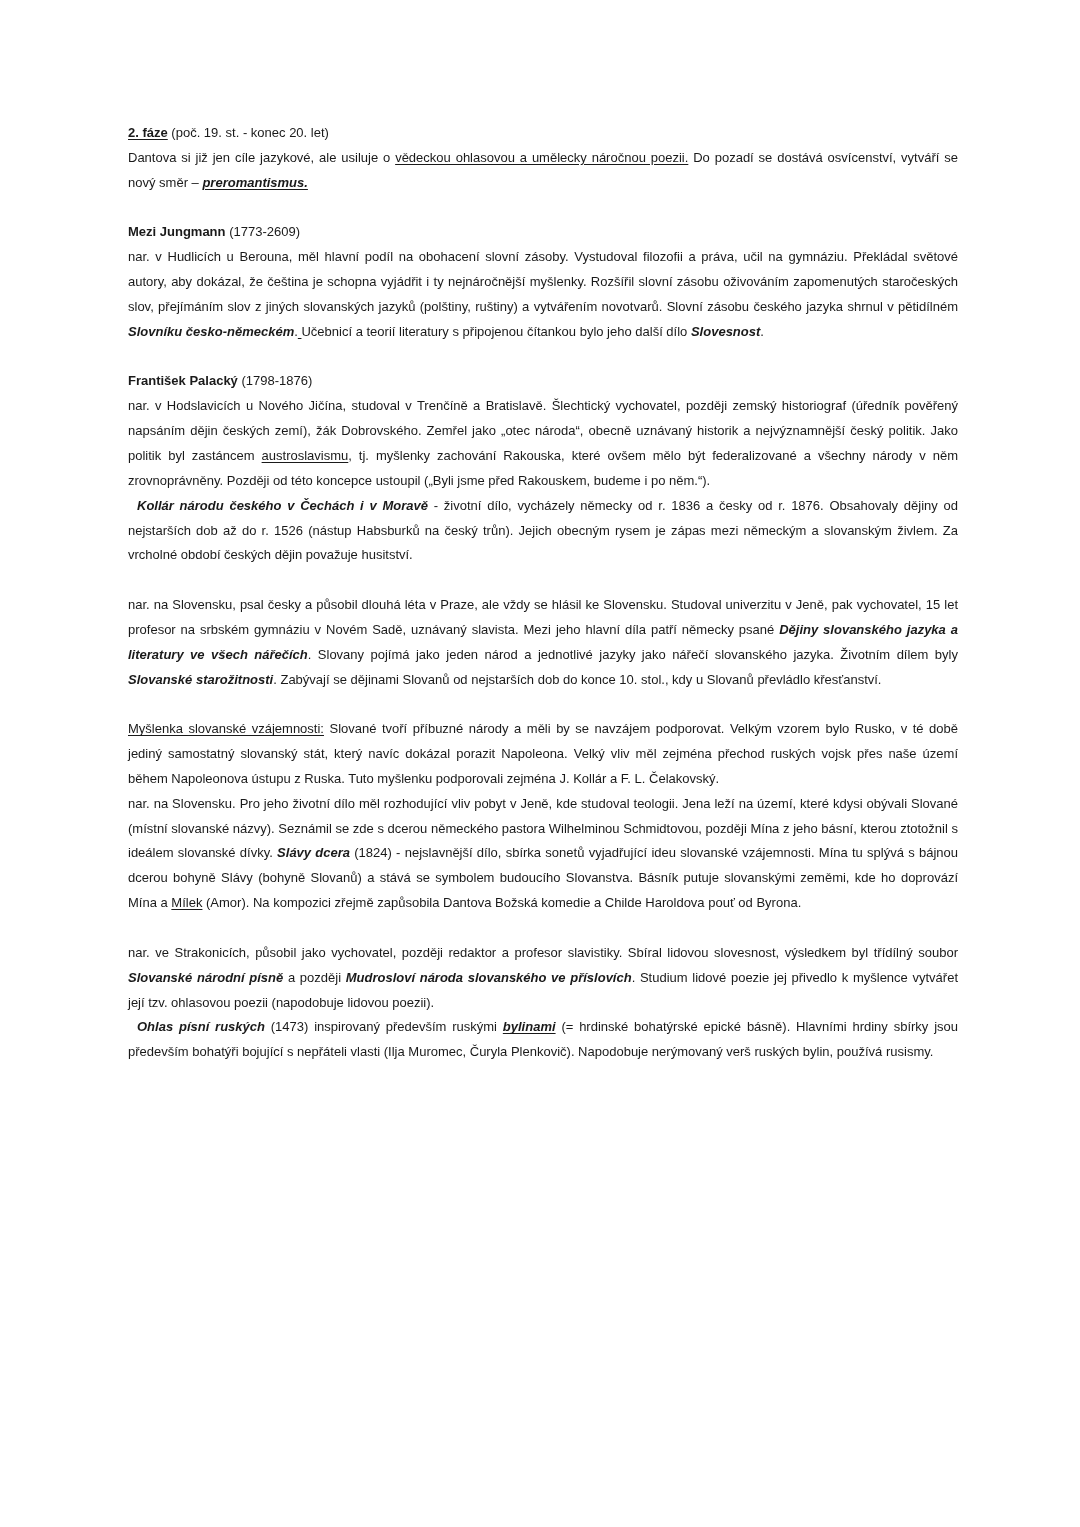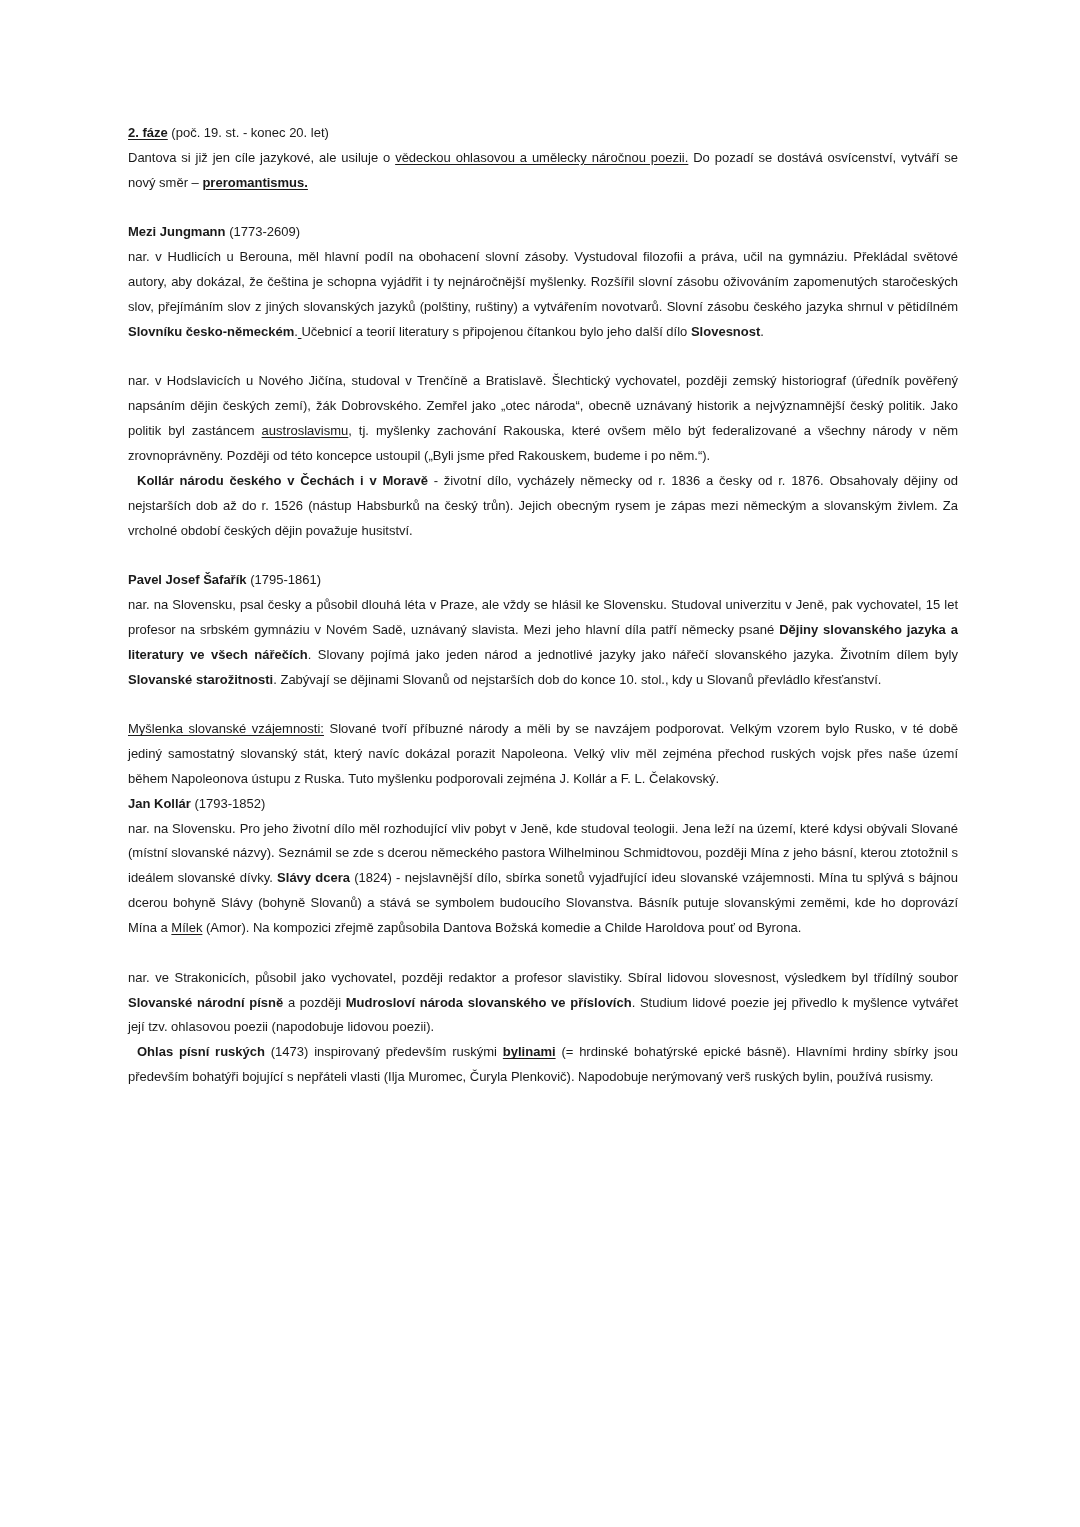--- a/index.html
+++ b/index.html
@@ -25,40 +25,39 @@
     font-size: 13px;
     line-height: 24.85px;
     text-align: justify;
     text-justify: inter-word;
     margin-top: 24px;
   }
   .doc p { margin: 0; }
   .doc p.blank { height: 24.85px; }
   .doc p.indent { text-indent: 9px; }
   .b { font-weight: bold; }
-  .i { }
+  .i { font-style: italic; }
   .u { text-decoration: underline; text-underline-offset: 2px; }
 </style>
 </head>
 <body>
 
 <div class="page">
   <div class="doc">
       <p><span class="b u">2. fáze</span><span class=""> (poč. 19. st. - konec 20. let)</span></p>
       <p><span class="">Dantova si již jen cíle jazykové, ale usiluje o </span><span class="u">vědeckou ohlasovou a umělecky náročnou poezii.</span><span class=""> Do pozadí se dostává osvícenství, vytváří se nový směr – </span><span class="b i u">preromantismus.</span></p>
       <p class="blank"></p>
       <p><span class="b">Mezi Jungmann</span><span class=""> (1773-2609)</span></p>
       <p><span class="">nar. v Hudlicích u Berouna, měl hlavní podíl na obohacení slovní zásoby. Vystudoval filozofii a práva, učil na gymnáziu. Překládal světové autory, aby dokázal, že čeština je schopna vyjádřit i ty nejnáročnější myšlenky. Rozšířil slovní zásobu oživováním zapomenutých staročeských slov, přejímáním slov z jiných slovanských jazyků (polštiny, ruštiny) a vytvářením novotvarů. Slovní zásobu českého jazyka shrnul v pětidílném </span><span class="b i">Slovníku česko-německém</span><span class="">.</span><span class="u"> </span><span class="">Učebnicí a teorií literatury s připojenou čítankou bylo jeho další dílo </span><span class="b i">Slovesnost</span><span class="">.</span></p>
       <p class="blank"></p>
+      <p><span class="b">František Palacký</span><span class=""> (1798-1876)</span></p>
       <p><span class="">nar. v Hodslavicích u Nového Jičína, studoval v Trenčíně a Bratislavě. Šlechtický vychovatel, později zemský historiograf (úředník pověřený napsáním dějin českých zemí), žák Dobrovského. Zemřel jako „otec národa“, obecně uznávaný historik a nejvýznamnější český politik. Jako politik byl zastáncem </span><span class="u">austroslavismu</span><span class="">, tj. myšlenky zachování Rakouska, které ovšem mělo být federalizované a všechny národy v něm zrovnoprávněny. Později od této koncepce ustoupil („Byli jsme před Rakouskem, budeme i po něm.“).</span></p>
       <p class="indent"><span class="b i">Kollár národu českého v Čechách i v Moravě</span><span class=""> - životní dílo, vycházely německy od r. 1836 a česky od r. 1876. Obsahovaly dějiny od nejstarších dob až do r. 1526 (nástup Habsburků na český trůn). Jejich obecným rysem je zápas mezi německým a slovanským živlem. Za vrcholné období českých dějin považuje husitství.</span></p>
       <p class="blank"></p>
-      <p><span class="b">Pavel Josef Šafařík</span><span class=""> (1795-1861)</span></p>
       <p><span class="">nar. na Slovensku, psal česky a působil dlouhá léta v Praze, ale vždy se hlásil ke Slovensku. Studoval univerzitu v Jeně, pak vychovatel, 15 let profesor na srbském gymnáziu v Novém Sadě, uznávaný slavista. Mezi jeho hlavní díla patří německy psané </span><span class="b i">Dějiny slovanského jazyka a literatury ve všech nářečích</span><span class="">. Slovany pojímá jako jeden národ a jednotlivé jazyky jako nářečí slovanského jazyka. Životním dílem byly </span><span class="b i">Slovanské starožitnosti</span><span class="">. Zabývají se dějinami Slovanů od nejstarších dob do konce 10. stol., kdy u Slovanů převládlo křesťanství.</span></p>
       <p class="blank"></p>
       <p><span class="u">Myšlenka slovanské vzájemnosti:</span><span class=""> Slované tvoří příbuzné národy a měli by se navzájem podporovat. Velkým vzorem bylo Rusko, v té době jediný samostatný slovanský stát, který navíc dokázal porazit Napoleona. Velký vliv měl zejména přechod ruských vojsk přes naše území během Napoleonova ústupu z Ruska. Tuto myšlenku podporovali zejména J. Kollár a F. L. Čelakovský.</span></p>
-      <p><span class="b">Jan Kollár</span><span class=""> (1793-1852)</span></p>
       <p><span class="">nar. na Slovensku. Pro jeho životní dílo měl rozhodující vliv pobyt v Jeně, kde studoval teologii. Jena leží na území, které kdysi obývali Slované (místní slovanské názvy). Seznámil se zde s dcerou německého pastora Wilhelminou Schmidtovou, později Mína z jeho básní, kterou ztotožnil s ideálem slovanské dívky. </span><span class="b i">Slávy dcera</span><span class=""> (1824) - nejslavnější dílo, sbírka sonetů vyjadřující ideu slovanské vzájemnosti. Mína tu splývá s bájnou dcerou bohyně Slávy (bohyně Slovanů) a stává se symbolem budoucího Slovanstva. Básník putuje slovanskými zeměmi, kde ho doprovází Mína a </span><span class="u">Mílek</span><span class=""> (Amor). Na kompozici zřejmě zapůsobila Dantova Božská komedie a Childe Haroldova pouť od Byrona.</span></p>
       <p class="blank"></p>
       <p><span class="">nar. ve Strakonicích, působil jako vychovatel, později redaktor a profesor slavistiky. Sbíral lidovou slovesnost, výsledkem byl třídílný soubor </span><span class="b i">Slovanské národní písně</span><span class=""> a později </span><span class="b i">Mudrosloví národa slovanského ve příslovích</span><span class="">. Studium lidové poezie jej přivedlo k myšlence vytvářet její tzv. ohlasovou poezii (napodobuje lidovou poezii).</span></p>
       <p class="indent"><span class="b i">Ohlas písní ruských</span><span class=""> (1473) inspirovaný především ruskými </span><span class="b i u">bylinami</span><span class=""> (= hrdinské bohatýrské epické básně). Hlavními hrdiny sbírky jsou především bohatýři bojující s nepřáteli vlasti (Ilja Muromec, Čuryla Plenkovič). Napodobuje nerýmovaný verš ruských bylin, používá rusismy.</span></p>
     </div>
 </div>
 
 </body></html>

